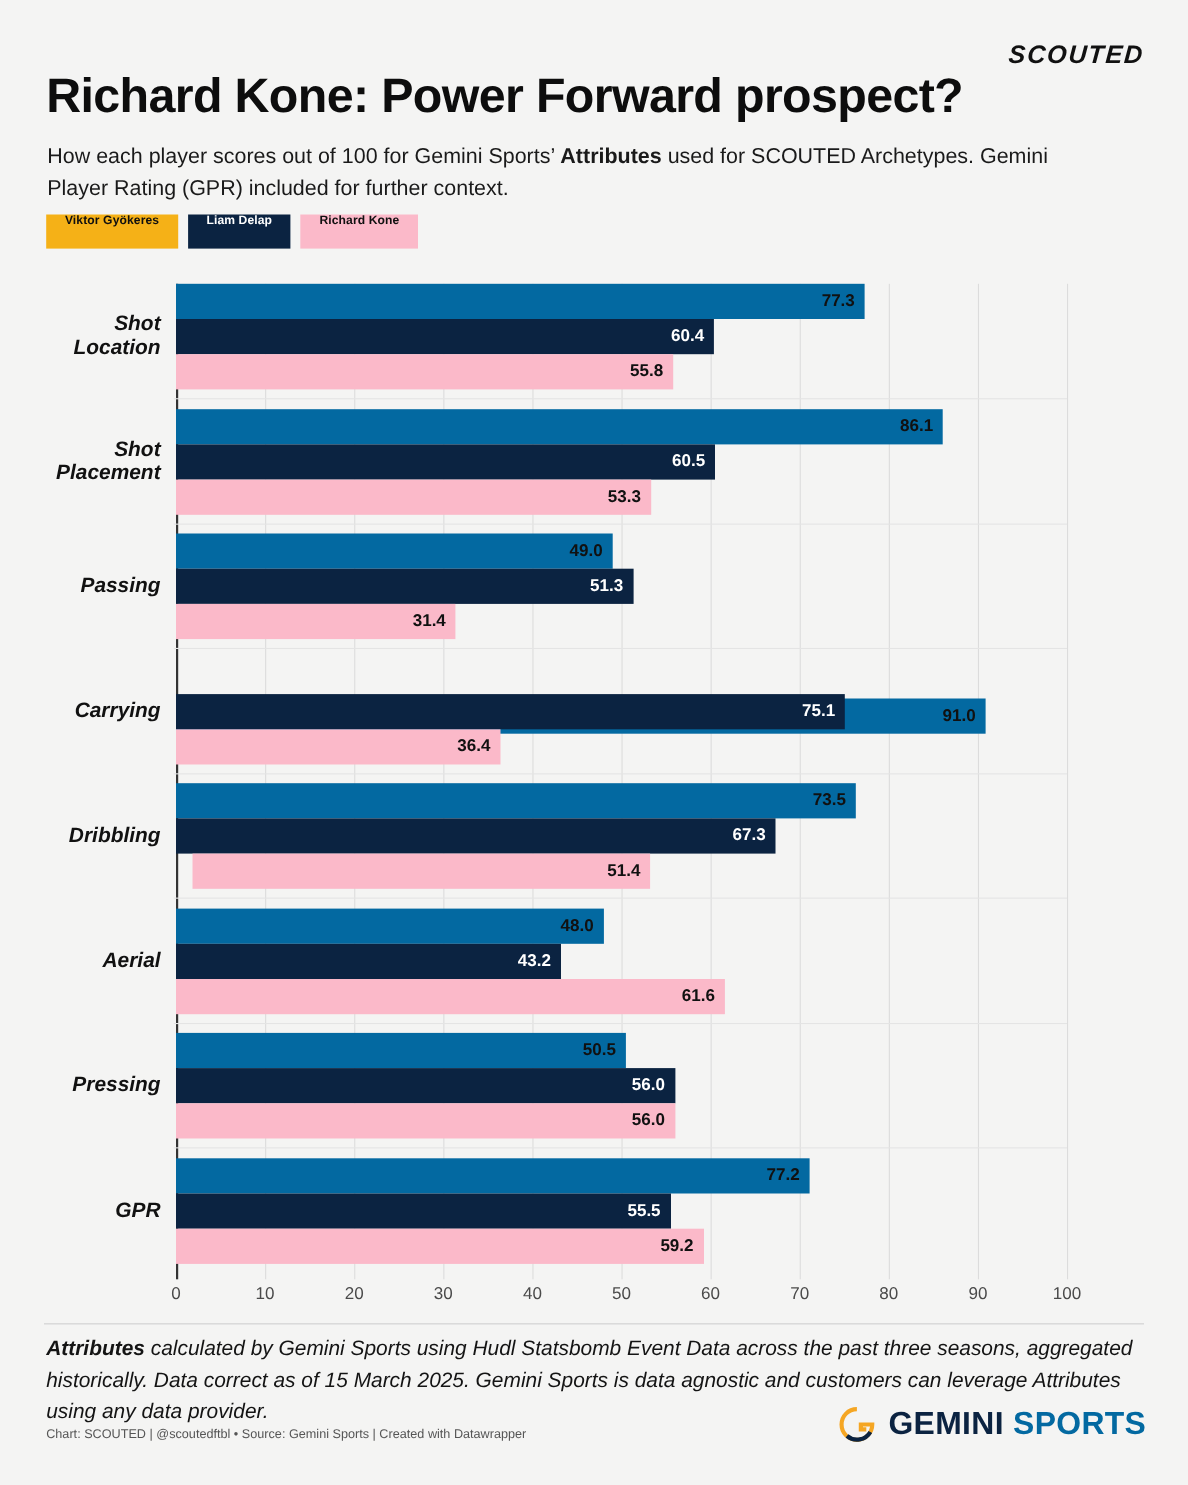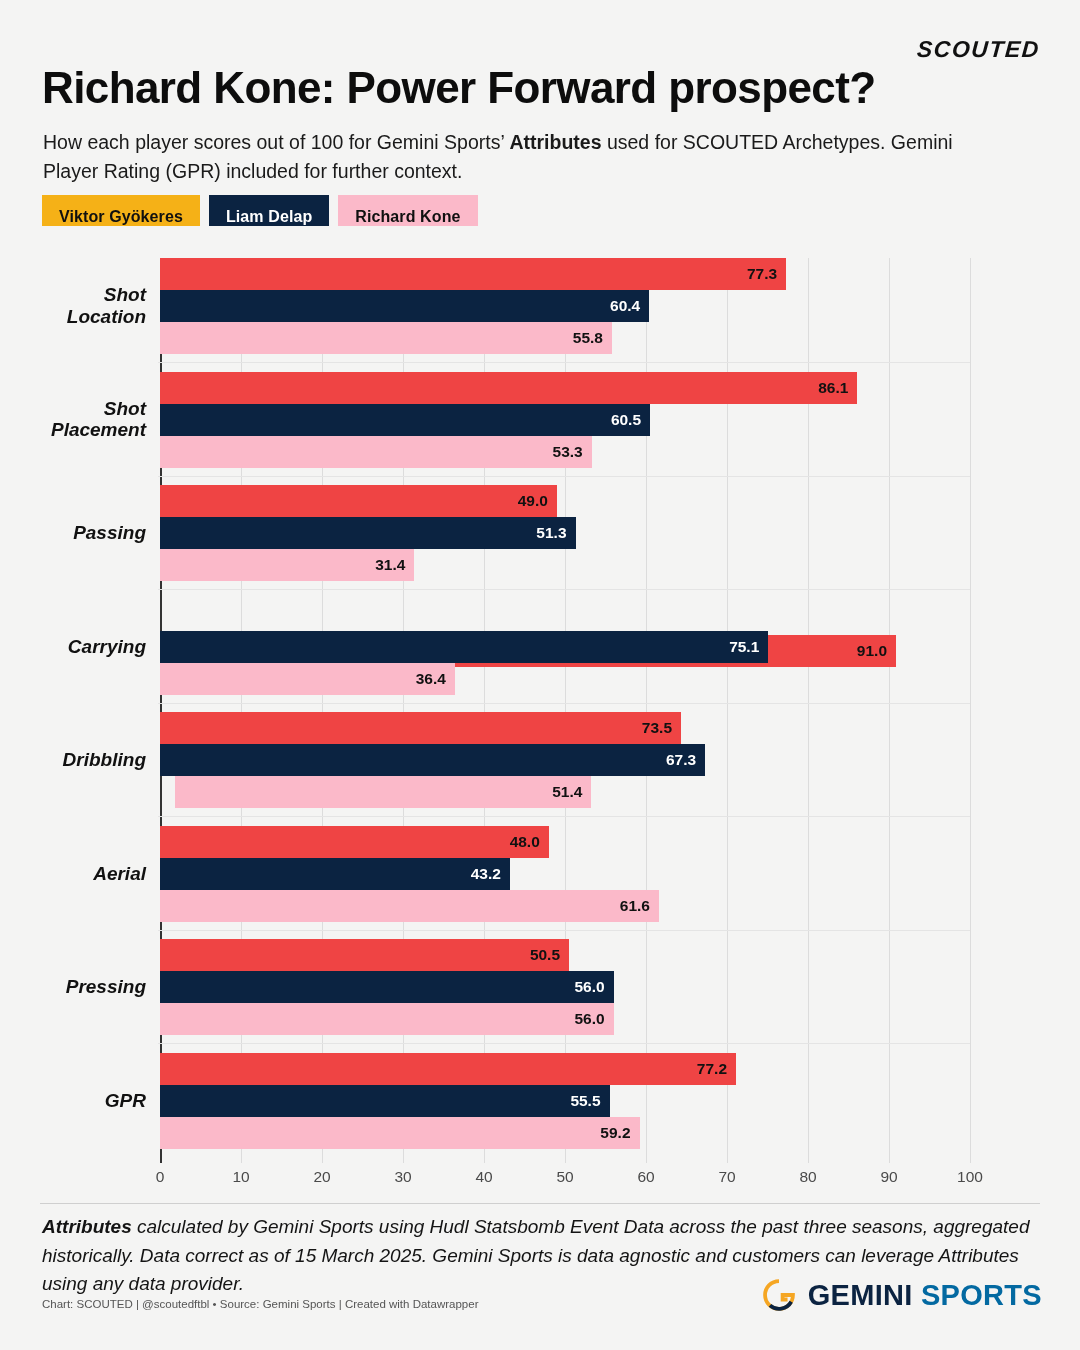--- a/index.html
+++ b/index.html
@@ -50,25 +50,25 @@
 
   
   .legend {
     position: absolute;
     left: 42px; top: 195px;
     display: flex;
     gap: 9px;
   }
   .legend-item {
     display: flex;
-    align-items: flex-end;
+    align-items: flex-start;
     justify-content: center;
     height: 31px;
     padding: 0 17px;
-    font-size: 16px;
+    font-size: 11px;
     font-weight: 800;
     letter-spacing: 0.1px;
   }
   .lg-gyokeres { background: #f5b117; color: #101010; }
   .lg-delap    { background: #0b2341; color: #ffffff; }
   .lg-kone     { background: #fbb9c9; color: #101010; }
 
   
   .chart {
     position: absolute;
@@ -120,21 +120,21 @@
     width: 100%;
   }
   .bar {
     position: absolute;
     left: 0; top: 0;
     height: 32px;
     display: flex;
     align-items: center;
     justify-content: flex-end;
   }
-  .bar-amber { background: #ef4444; }
+  .bar-amber { background: #0369a1; }
   .bar-navy  { background: #0b2341; }
   .bar-pink  { background: #fbb9c9; }
   .bar-value {
     font-size: 15.5px;
     font-weight: 700;
     padding-right: 9px;
     white-space: nowrap;
   }
   .v-dark  { color: #111111; }
   .v-light { color: #ffffff; }
@@ -321,21 +321,21 @@
             <div class="bar-row">
               <div class="bar bar-pink" title="Richard Kone: 36.4" style="width: 294.84px; height: 32px;">
                 <span class="bar-value v-dark">36.4</span>
               </div>
             </div>
             <div class="group-sep" style="top: 104px;"></div>
           </div>
           <div class="group" style="top: 454px;">
             <div class="cat-label-wrap">Dribbling</div>
             <div class="bar-row">
-              <div class="bar bar-amber" title="Viktor Gyökeres: 73.5" style="width: 521px; height: 32px;">
+              <div class="bar bar-amber" title="Viktor Gyökeres: 73.5" style="width: 618px; height: 32px;">
                 <span class="bar-value v-dark">73.5</span>
               </div>
             </div>
             <div class="bar-row">
               <div class="bar bar-navy" title="Liam Delap: 67.3" style="width: 545.13px; height: 32px;">
                 <span class="bar-value v-light">67.3</span>
               </div>
             </div>
             <div class="bar-row">
               <div class="bar bar-pink" title="Richard Kone: 51.4" style="width: 416.34px; height: 32px; margin-left: 15px;">

